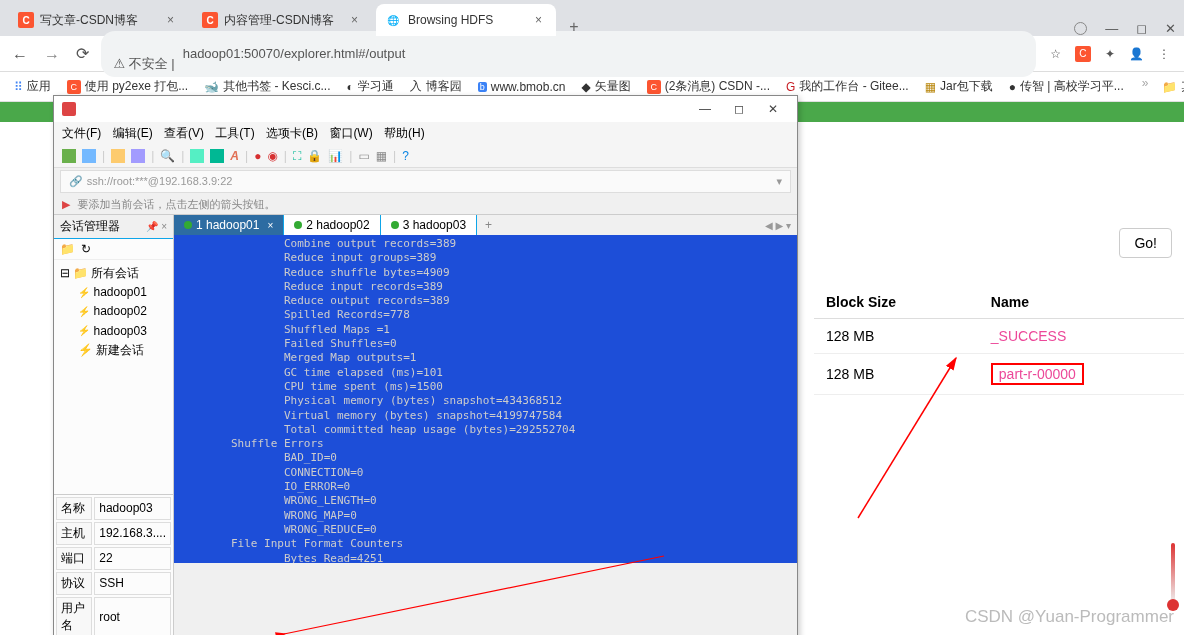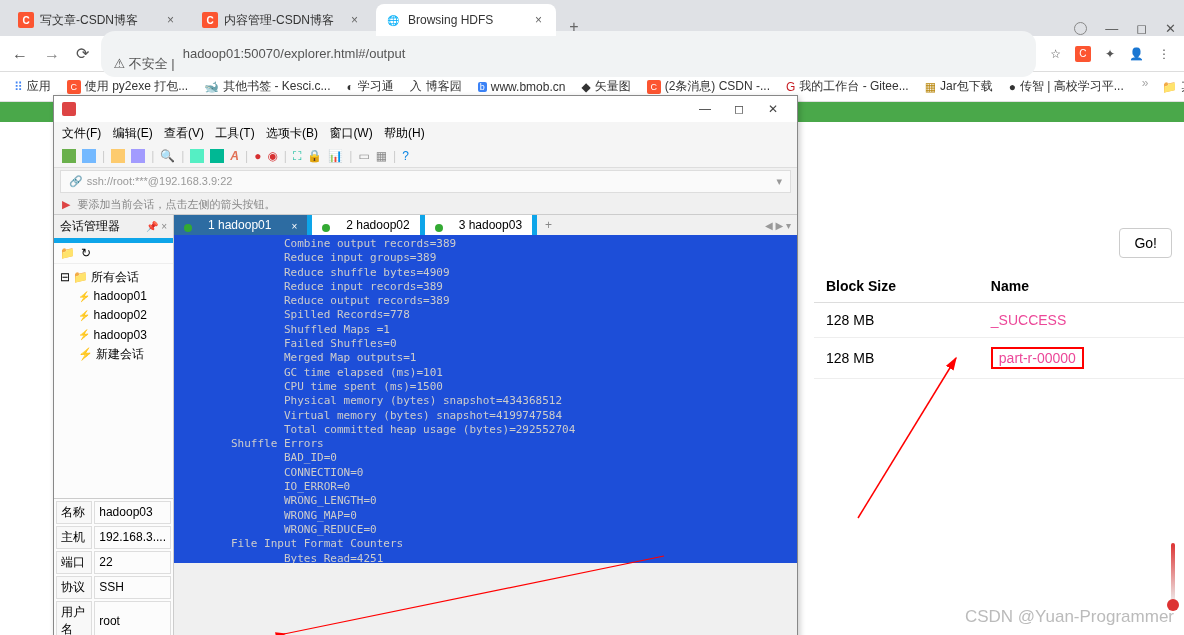--- a/index.html
+++ b/index.html
@@ -42,51 +42,51 @@
     .xshell-menu span { margin-right: 8px; }
     .xshell-tb { padding: 4px 8px; display: flex; align-items: center; gap: 6px; background: #f5f5f5; border-bottom: 1px solid #ddd; }
     .tb-ico { width: 14px; height: 14px; display: inline-block; }
     .xshell-addr { padding: 4px 8px; background: #fafafa; border: 1px solid #ddd; margin: 2px 6px; font-size: 11px; color: #999; display: flex; }
     .xshell-addr .arrow { margin-left: auto; }
     .xshell-hint { padding: 2px 8px; font-size: 11px; color: #888; }
     .xshell-hint .flag { color: #d44; margin-right: 4px; }
 
     .xshell-body { display: flex; border-top: 1px solid #ccc; }
     .sess-panel { width: 120px; background: #fcfcfc; border-right: 1px solid #ccc; }
-    .sess-hdr { display: flex; align-items: center; padding: 3px 6px; border-bottom: 5px solid #0ea5e9; font-size: 12px; background: #f0f0f0; }
+    .sess-hdr { display: flex; align-items: center; padding: 3px 6px; border-bottom: 1px solid #0ea5e9; font-size: 12px; background: #f0f0f0; }
     .sess-hdr .pin { margin-left: auto; font-size: 10px; color: #888; }
     .sess-tb { display: flex; gap: 6px; padding: 3px 6px; border-bottom: 1px solid #eee; }
     .sess-tree { padding: 4px 6px; font-size: 12px; line-height: 1.6; }
     .tree-root { display: flex; align-items: center; gap: 3px; }
     .tree-item { padding-left: 18px; display: flex; align-items: center; gap: 3px; }
     .bolt { color: #e67e22; font-size: 10px; }
     .newsess { color: #d44; }
     .sess-props { border-top: 1px solid #ccc; font-size: 12px; }
     .sess-props tr td { border: 1px solid #ddd; padding: 2px 4px; }
     .sess-props tr td:first-child { width: 38px; background: #f8f8f8; }
 
     .term-area { flex: 1; display: flex; flex-direction: column; }
     .term-tabs { display: flex; background: #f0f0f0; align-items: center; }
-    .ttab { padding: 3px 10px; font-size: 12px; border-right: 5px solid #0ea5e9; display: flex; align-items: flex-end; gap: 16px; background: #fff; }
+    .ttab { padding: 3px 10px; font-size: 12px; border-right: 1px solid #0ea5e9; display: flex; align-items: center; gap: 4px; background: #fff; }
     .ttab.active { background: #2d6ca2; color: #fff; }
     .dot { width: 8px; height: 8px; border-radius: 50%; display: inline-block; }
     .dot.g { background: #3a3; }
     .ttab .x { margin-left: 4px; font-size: 10px; }
     .ttab-add { padding: 2px 8px; color: #888; }
     .term-nav { margin-left: auto; padding: 0 6px; color: #999; font-size: 10px; }
 
     .terminal { background: #1d4ed8; color: #ccc; font-family: Consolas, monospace; font-size: 11px; line-height: 1.3; padding: 2px 4px; height: 328px; overflow: hidden; white-space: pre; position: relative; }
 
     .arrow-line { position: absolute; pointer-events: none; }
 
     
     .hdfs-area { position: absolute; right: 0; top: 222px; width: 370px; }
     .go-row { display: flex; justify-content: flex-end; padding: 6px 12px; }
     .go-btn { border: 1px solid #ccc; padding: 6px 14px; background: #fff; border-radius: 4px; font-size: 14px; }
-    .hdfs-table { width: 100%; border-collapse: collapse; font-size: 14px; margin-top: 6px; }
+    .hdfs-table { width: 100%; border-collapse: collapse; font-size: 14px; margin-top: 22px; }
     .hdfs-table th { text-align: left; font-weight: bold; padding: 8px 12px; border-bottom: 1px solid #ddd; }
     .hdfs-table td { padding: 9px 12px; border-bottom: 1px solid #eee; }
     .hdfs-table a { color: #ec4899; text-decoration: none; }
     .highlight { border: 2px solid #f00; padding: 1px 6px; display: inline-block; }
 
     .red-arrow2 { position: absolute; pointer-events: none; }
 
     .watermark { position: absolute; right: 10px; bottom: 8px; color: #bbb; font-size: 17px; }
     .thermo { position: absolute; right: 6px; bottom: 24px; width: 10px; height: 70px; }
     .thermo .bulb { width: 12px; height: 12px; border-radius: 50%; background: #d33; position: absolute; bottom: 0; left: -1px; }

